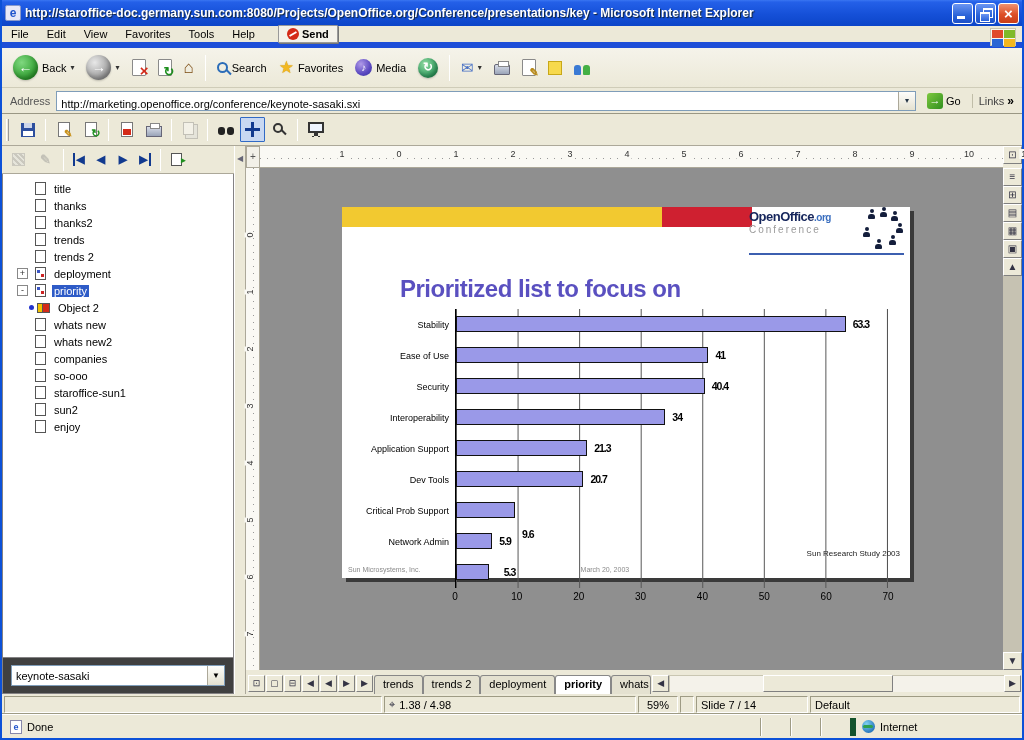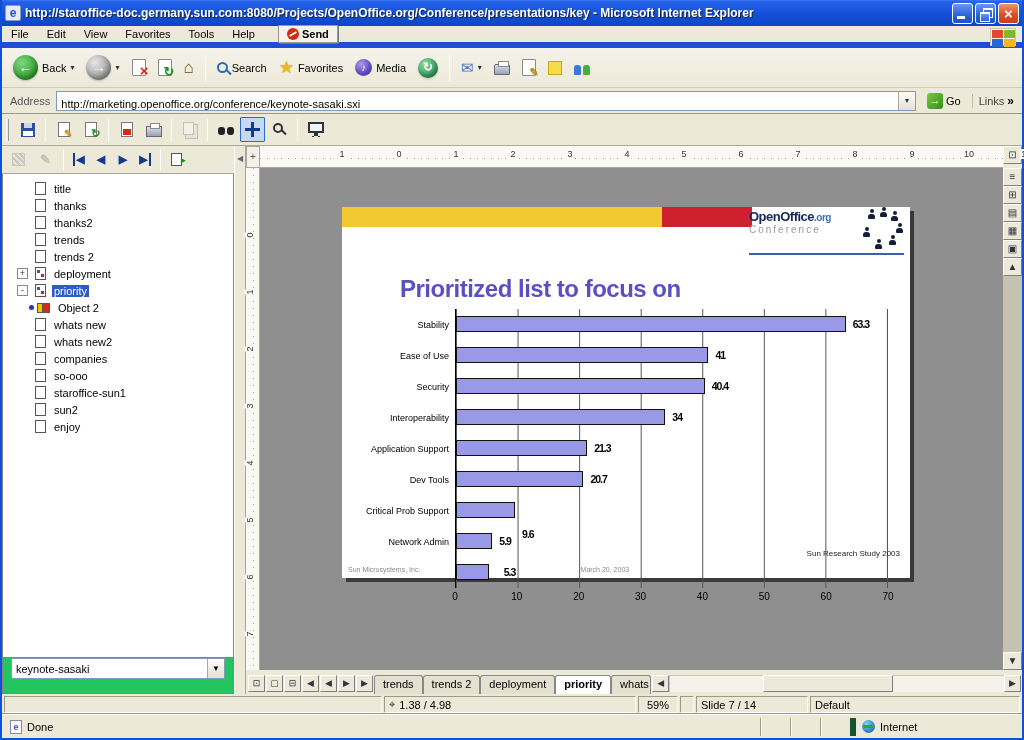--- a/index.html
+++ b/index.html
@@ -142,22 +142,22 @@
   .texp.none { border:none; background:transparent; }
   .t-page { width:11px; height:13px; background:#fff; border:1px solid #555; margin-left:7px; flex:0 0 11px; position:relative; }
   .t-page.obj::before { content:''; position:absolute; left:1px; top:2px; width:3px; height:3px; background:#3a55c4; }
   .t-page.obj::after { content:''; position:absolute; right:1px; bottom:2px; width:3px; height:3px; background:#cc2222; }
   .t-dot { width:5px; height:5px; border-radius:50%; background:#2233cc; margin-left:26px; flex:0 0 5px; }
   .t-ole { width:13px; height:10px; margin-left:3px; flex:0 0 13px; display:flex; }
   .t-ole i:first-child { width:6px; background:#f2c200; border:1px solid #555; }
   .t-ole i:last-child { width:7px; background:#d42a18; border:1px solid #555; border-left:none; }
   .tlabel { margin-left:6px; padding:0 2px; white-space:nowrap; }
   .tlabel.sel { background:#2e5bc7; color:#fff; }
-  .comborow { height:36px; flex:0 0 36px; background:#22c55e; border:1px solid #848284; border-top:none;
-    display:flex; align-items:flex-start; padding:0 8px; }
+  .comborow { height:36px; flex:0 0 36px; background:#404040; border:1px solid #848284; border-top:none;
+    display:flex; align-items:center; padding:0 8px; }
   .combo { flex:1; height:21px; background:#fff; border:1px solid #7f9db9; display:flex; align-items:center; cursor:pointer; }
   .combo .ctext { flex:1; padding:0 4px; }
   .combo .cbtn { width:17px; height:19px; background:linear-gradient(#fdfdfb,#e4e1d0); border-left:1px solid #aca899;
     font-size:8px; line-height:19px; text-align:center; }
   .splitter { width:12px; flex:0 0 12px; background:#ece9d8; border-left:1px solid #fff; border-right:1px solid #aca899;
     display:flex; justify-content:center; padding-top:8px; color:#667; font-size:8px; cursor:col-resize; }
 
   .rightcol { flex:1; display:flex; flex-direction:column; min-width:0; }
   .rulerrow { height:22px; flex:0 0 22px; display:flex; }
   .rcorner { width:14px; flex:0 0 14px; background:#f2f0e8; border:1px solid #aca899; color:#555;

